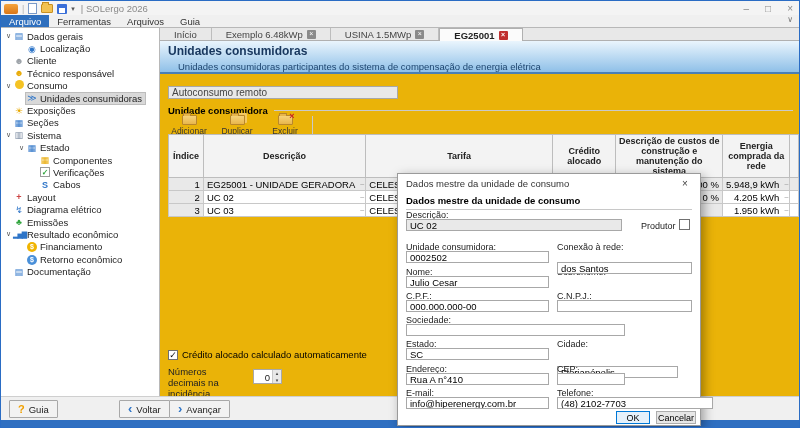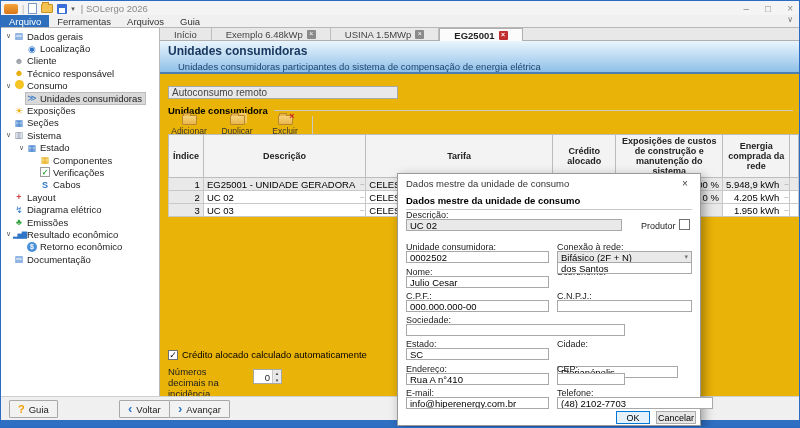--- a/index.html
+++ b/index.html
@@ -223,20 +223,25 @@
         </div>
       <div class="trow d0">
           <span class="tw"></span>
           <span class="ti c-grn">♣</span>
           <span class="tlbl">Emissões</span>
         </div>
       <div class="trow d0">
           <span class="tw">∨</span>
           <span class="ti"><span class="bars">▂▅▇</span></span>
           <span class="tlbl">Resultado econômico</span>
+        </div>
+      <div class="trow d1">
+          <span class="tw"></span>
+          <span class="ti"><span class="coin coin-yel">$</span></span>
+          <span class="tlbl">Financiamento</span>
         </div>
       <div class="trow d1">
           <span class="tw"></span>
           <span class="ti"><span class="coin coin-blu">$</span></span>
           <span class="tlbl">Retorno econômico</span>
         </div>
       <div class="trow d0">
           <span class="tw"></span>
           <span class="ti c-blue">▤</span>
           <span class="tlbl">Documentação</span>
@@ -302,21 +307,21 @@
               <col style="width:145px">
               <col style="width:62px">
               <col style="width:10px">
           </colgroup>
           <tbody>
               <tr>
             <th>Índice</th>
             <th>Descrição</th>
             <th>Tarifa</th>
             <th>Crédito alocado</th>
-            <th>Exposições de custos de construção e manutenção do sistema</th>
+            <th>Descrição de custos de construção e manutenção do sistema</th>
             <th>Energia comprada da rede</th>
             <th></th>
           </tr>
           <tr>
             <td class="g num">1</td>
             <td class="g">
                   <span class="cellpad">EG25001 - UNIDADE GERADORA</span>
                   <span class="mark">–</span>
                 </td>
             <td class="g">
@@ -413,24 +418,20 @@
     <div class="dlg-hr"></div>
     <div class="dlg" style="position:absolute;left:0;top:0;right:0;bottom:0;">
       <span class="lbl" style="left:8px;top:36px">Descrição:</span>
       <input class="gray" style="left: 8px; top: 45px; width: 216px;" readonly="" value="UC 02">
       <span class="lbl" style="left:243px;top:47px">Produtor</span>
       <span class="pbox" style="left:281px;top:45px"></span>
 
       <span class="lbl" style="left:8px;top:68px">Unidade consumidora:</span>
       <input style="left: 8px; top: 77px; width: 143px;" value="0002502">
       <span class="lbl" style="left:159px;top:68px">Conexão à rede:</span>
-      <div class="combo gray" style="left:159px;top:77px;width:135px">
-        <span>Bifásico (2F + N)</span>
-        <span class="car">▾</span>
-      </div>
 
       <span class="lbl" style="left:8px;top:93px">Nome:</span>
       <input style="left: 8px; top: 102px; width: 143px;" value="Julio Cesar">
       <span class="lbl" style="left:159px;top:93px">Sobrenome:</span>
       <input style="left: 159px; top: 88px; width: 135px;" value="dos Santos">
 
       <span class="lbl" style="left:8px;top:117px">C.P.F.:</span>
       <input style="left: 8px; top: 126px; width: 143px;" value="000.000.000-00">
       <span class="lbl" style="left:159px;top:117px">C.N.P.J.:</span>
       <input style="left: 159px; top: 126px; width: 135px;" value="">

